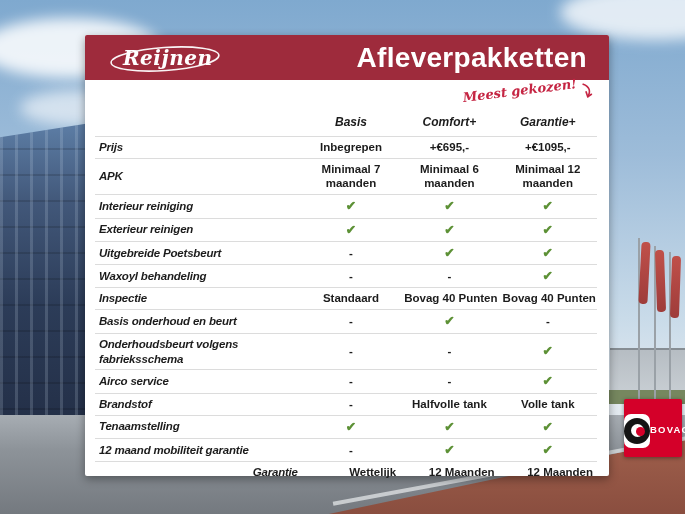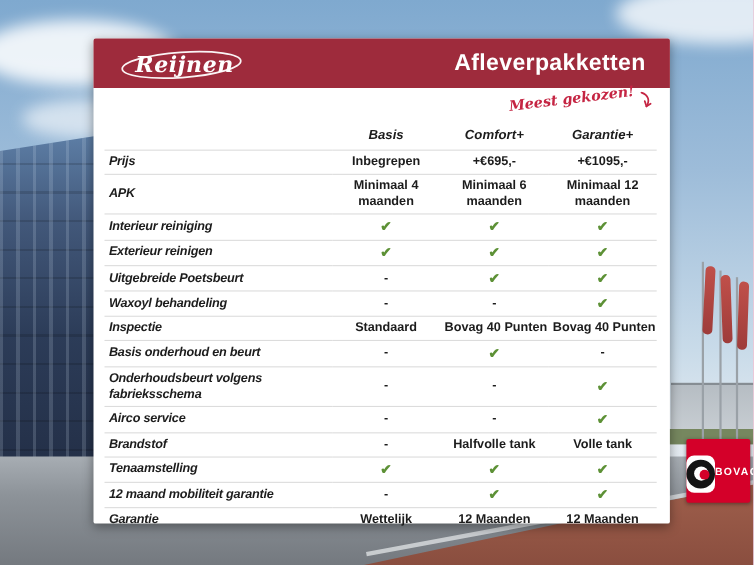--- a/index.html
+++ b/index.html
@@ -39,38 +39,38 @@
 
   
   .card { position:absolute; left:85px; top:35px; width:524px; height:441px; background:#ffffff;
     border-radius:2px; box-shadow:0 3px 10px rgba(0,0,0,.38); z-index:10; }
   .card-header { height:45px; background:#9e2b3c; border-radius:2px 2px 0 0; display:flex; align-items:center;
     padding:0 22px 0 14px; }
   .logo { position:relative; width:132px; height:36px; display:flex; align-items:center; }
   .logo svg { position:absolute; left:0; top:0; }
   .logo-text { position:relative; z-index:1; margin-left:24px; color:#fff;
     font-family:"DejaVu Serif", serif; font-style:italic; font-size:20px; font-weight:bold; letter-spacing:.5px; }
-  .card-title { margin-left:auto; color:#fff; font-size:21px; font-weight:bold; letter-spacing:.3px; }
+  .card-title { margin-left:auto; color:#fff; font-size:28px; font-weight:bold; letter-spacing:.3px; }
 
   
   .annotation { position:absolute; top:47px; right:16px; display:flex; align-items:flex-start; gap:3px;
     transform:rotate(-7deg); color:#c52543; z-index:11; }
   .annotation-text { font-family:"DejaVu Serif", serif; font-style:italic; font-weight:bold; font-size:13px; }
   .annotation svg { margin-top:8px; }
 
   
   table { border-collapse:collapse; table-layout:fixed; margin:32px 12px 0 10px; width:502px;
     font-size:11.5px; color:#1c1c1c; }
   col.c-label { width:206px; } col.c-val { width:98px; }
   th, td { vertical-align:middle; padding:3px 4px; border-bottom:1px solid #dcdcdc; line-height:1.3; }
   thead th { font-size:12px; font-weight:bold; font-style:italic; text-align:center; padding-bottom:5px; }
   td.row-label { font-style:italic; font-weight:700; letter-spacing:-0.2px; text-align:left; white-space:pre; }
   td.cell { text-align:center; font-weight:700; white-space:pre; }
   td.cell.check { color:#5d9136; font-size:12.5px; }
-  tbody tr:last-child td { border-bottom:none; }
+  tbody tr:last-child td { border-bottom:none;text-align:right; }
 
   
   .bovag { position:absolute; left:624px; top:399px; width:58px; height:58px; background:#d40029;
     border-radius:2px; display:flex; align-items:center; z-index:12;
     box-shadow:0 1px 4px rgba(0,0,0,.4); }
   .bovag-emblem { margin-top:5px; width:34px; height:34px; background:#fff; border-radius:7px;
     display:flex; align-items:center; justify-content:center; position:relative; }
   .bovag-ring { width:26px; height:26px; border-radius:50%; background:#141414;
     display:flex; align-items:center; justify-content:center; }
   .bovag-ring::after { content:''; width:13px; height:13px; border-radius:50%; background:#fff; }
@@ -135,21 +135,21 @@
       </thead>
       <tbody>
           <tr>
             <td class="row-label">Prijs</td>
             <td class="cell">Inbegrepen</td>
             <td class="cell">+€695,-</td>
             <td class="cell">+€1095,-</td>
           </tr>
           <tr>
             <td class="row-label">APK</td>
-            <td class="cell">Minimaal 4
+            <td class="cell">Minimaal 7
 maanden</td>
             <td class="cell">Minimaal 6
 maanden</td>
             <td class="cell">Minimaal 12
 maanden</td>
           </tr>
           <tr>
             <td class="row-label">Interieur reiniging</td>
             <td class="cell check">✔</td>
             <td class="cell check">✔</td>

